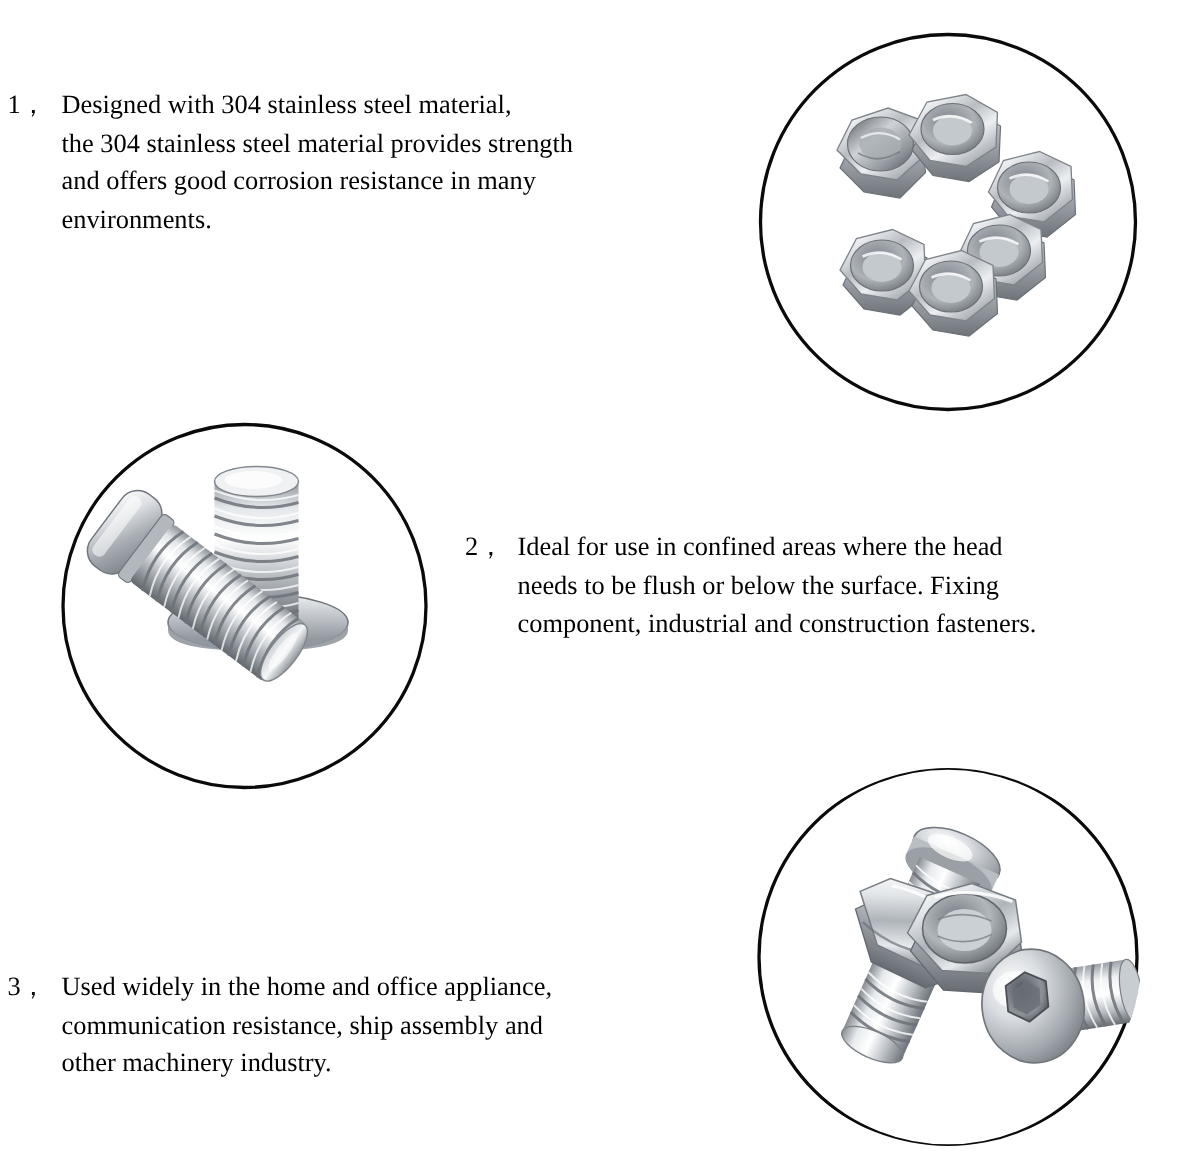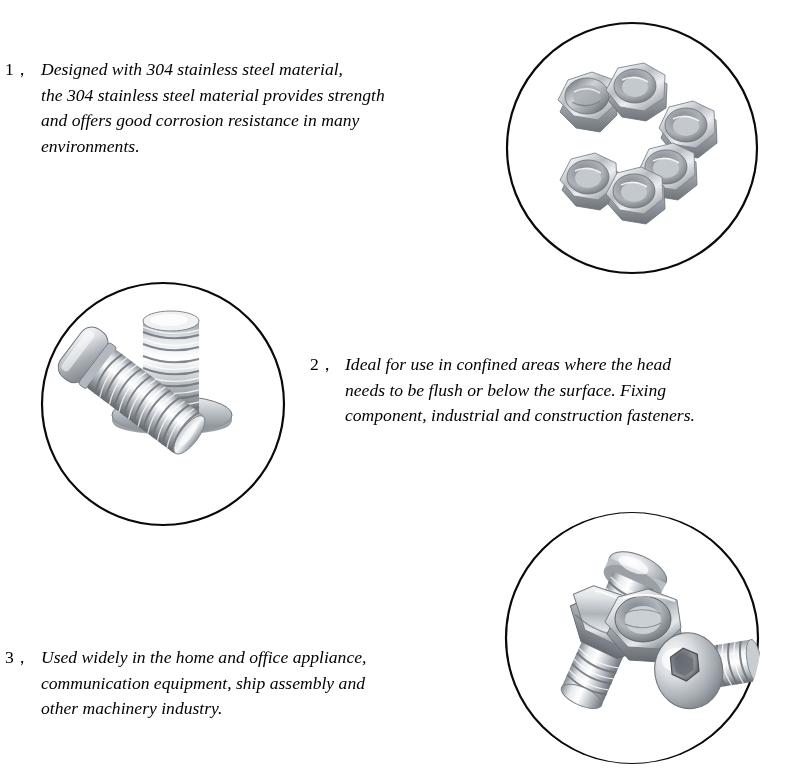--- a/index.html
+++ b/index.html
@@ -29,21 +29,20 @@
     flex: 0 0 auto;
     white-space: pre;
     letter-spacing: -0.5px;
   }
   .feature .body {
     flex: 1 1 auto;
   }
   .feature .body p {
     margin: 0;
     white-space: pre-wrap;
-    font-style: italic;
   }
 
   #feature-1 { left: 5px;   top: 57px;  width: 495px; }
   #feature-1 .marker { width: 36px; }
 
   #feature-2 { left: 310px; top: 352px; width: 490px; }
   #feature-2 .marker { width: 35px; }
 
   #feature-3 { left: 5px;   top: 645px; width: 500px; }
   #feature-3 .marker { width: 36px; }
@@ -91,21 +90,21 @@
       <p>Ideal for use in confined areas where the head
 needs to be flush or below the surface. Fixing
 component, industrial and construction fasteners.</p>
     </span>
   </div>
 
   <div class="feature" id="feature-3">
     <span class="marker">3，</span>
     <span class="body">
       <p>Used widely in the home and office appliance,
-communication equipment, ship assembly and
+communication resistance, ship assembly and
 other machinery industry.</p>
     </span>
   </div>
 
   <div class="photo-circle" id="circle-nuts">
     <svg viewBox="0 0 256 256" xmlns="http://www.w3.org/2000/svg">
       <defs>
         <linearGradient id="nutFaceA" x1="0" y1="0" x2="0.8" y2="1">
           <stop offset="0" stop-color="#ffffff"></stop>
           <stop offset="0.22" stop-color="#e9ebee"></stop>

